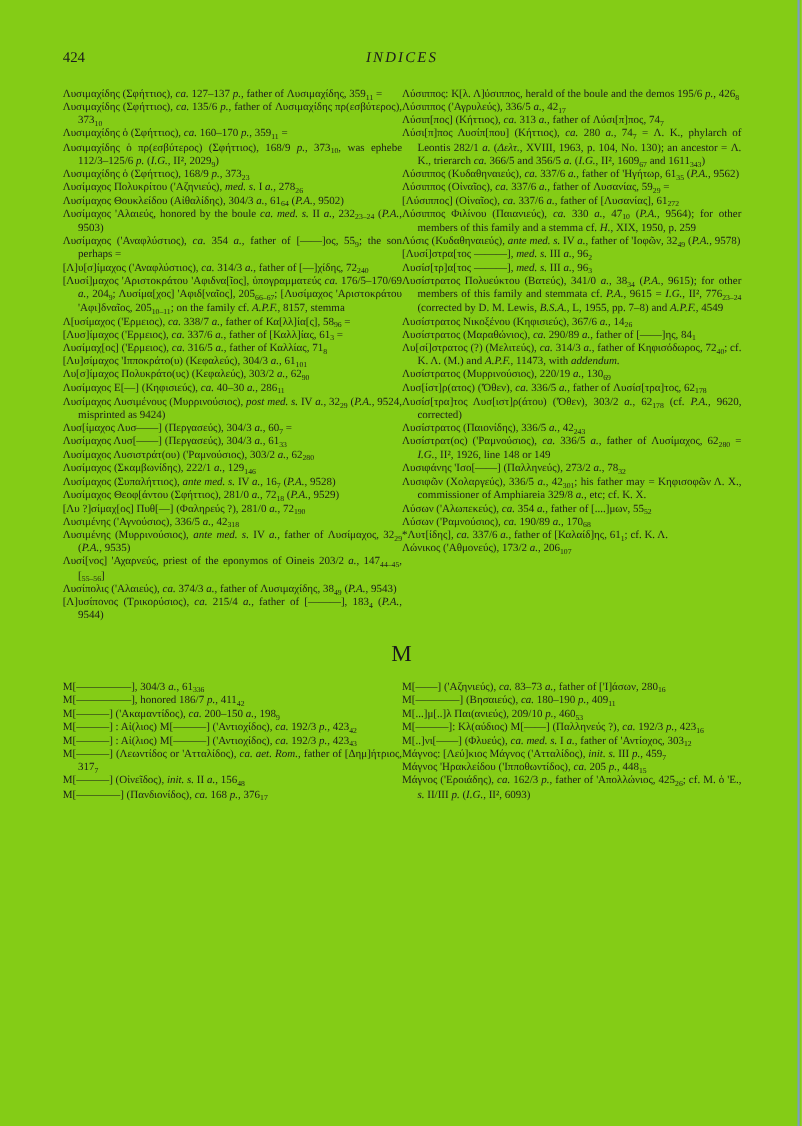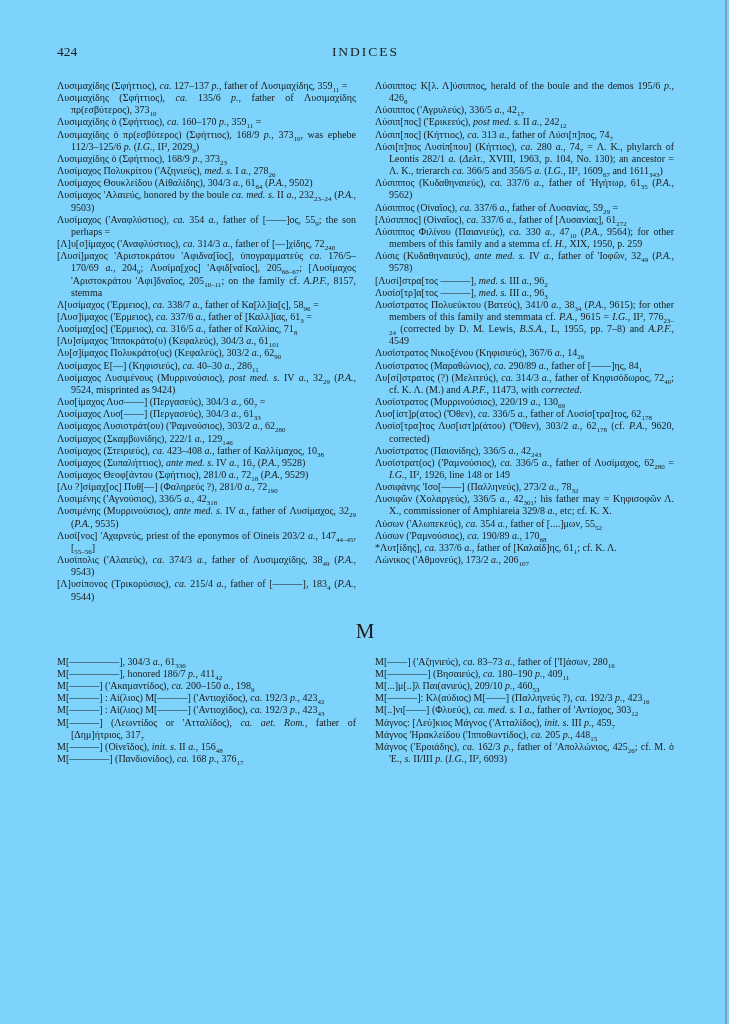--- a/index.html
+++ b/index.html
@@ -2,21 +2,21 @@
 <html><head>
 <meta charset="utf-8">
 <style>
   * { box-sizing: border-box; }
   html, body { margin: 0; padding: 0; background: #d8d5cf; }
   .page {
     position: relative;
     width: 729px;
     height: 1024px;
     margin: 0 auto;
-    background: #7dd3fc;
+    background: #84cc16;
     color: #1b1b1b;
     font-family: "Liberation Serif", "DejaVu Serif", serif;
     padding: 44px 55px 0 57px;
     overflow: hidden;
   }
   .edge-line {
     position: absolute;
     top: 0; bottom: 0; right: 2px;
     width: 2px;
     background: #7b9cc4;
@@ -25,22 +25,23 @@
     position: relative;
     height: 24px;
     margin-bottom: 12px;
     font-size: 13.5px;
   }
   .page-num { position: absolute; left: 0; top: 0; }
   .page-title {
     position: absolute; left: 0; right: 0; top: 0;
     text-align: center;
     letter-spacing: 2px;
+    font-style: italic;
   }
-  .two-col { display: flex; gap: 19px; }
+  .two-col { display: flex; }
   .col { flex: 1 1 0; min-width: 0; }
   .entry {
     margin: 0;
     font-size: 10px;
     line-height: 12.15px;
     text-align: justify;
     padding-left: 14px;
     text-indent: -14px;
   }
   .entry sub {
@@ -86,48 +87,46 @@
         <p class="entry">[Λυσ]ίμαχος ('Ερμειος), <i>ca.</i> 337/6 <i>a.</i>, father of [Καλλ]ίας, 61<sub>3</sub> =</p>
         <p class="entry">Λυσίμαχ[ος] ('Ερμειος), <i>ca.</i> 316/5 <i>a.</i>, father of Καλλίας, 71<sub>8</sub></p>
         <p class="entry">[Λυ]σίμαχος 'Ιπποκράτο(υ) (Κεφαλεύς), 304/3 <i>a.</i>, 61<sub>101</sub></p>
         <p class="entry">Λυ[σ]ίμαχος Πολυκράτο(υς) (Κεφαλεύς), 303/2 <i>a.</i>, 62<sub>90</sub></p>
         <p class="entry">Λυσίμαχος Ε[—] (Κηφισιεύς), <i>ca.</i> 40–30 <i>a.</i>, 286<sub>11</sub></p>
         <p class="entry">Λυσίμαχος Λυσιμένους (Μυρρινούσιος), <i>post med. s.</i> IV <i>a.</i>, 32<sub>29</sub> (<i>P.A.</i>, 9524, misprinted as 9424)</p>
         <p class="entry">Λυσ[ίμαχος Λυσ——] (Περγασεύς), 304/3 <i>a.</i>, 60<sub>7</sub> =</p>
         <p class="entry">Λυσίμαχος Λυσ[——] (Περγασεύς), 304/3 <i>a.</i>, 61<sub>33</sub></p>
         <p class="entry">Λυσίμαχος Λυσιστράτ(ου) ('Ραμνούσιος), 303/2 <i>a.</i>, 62<sub>280</sub></p>
         <p class="entry">Λυσίμαχος (Σκαμβωνίδης), 222/1 <i>a.</i>, 129<sub>146</sub></p>
-        <p class="entry">Λυσίμαχος (Στειριεύς), <i>ca.</i> 423–408 <i>a.</i>, father of Καλλίμαχος, 10<sub>38</sub></p>
         <p class="entry">Λυσίμαχος (Συπαλήττιος), <i>ante med. s.</i> IV <i>a.</i>, 16<sub>7</sub> (<i>P.A.</i>, 9528)</p>
         <p class="entry">Λυσίμαχος Θεοφ[άντου (Σφήττιος), 281/0 <i>a.</i>, 72<sub>18</sub> (<i>P.A.</i>, 9529)</p>
         <p class="entry">[Λυ ?]σίμαχ[ος] Πυθ[—] (Φαληρεύς ?), 281/0 <i>a.</i>, 72<sub>190</sub></p>
         <p class="entry">Λυσιμένης ('Αγνούσιος), 336/5 <i>a.</i>, 42<sub>318</sub></p>
         <p class="entry">Λυσιμένης (Μυρρινούσιος), <i>ante med. s.</i> IV <i>a.</i>, father of Λυσίμαχος, 32<sub>29</sub> (<i>P.A.</i>, 9535)</p>
         <p class="entry">Λυσί[νος] 'Αχαρνεύς, priest of the eponymos of Oineis 203/2 <i>a.</i>, 147<sub>44–45</sub>, [<sub>55–56</sub>]</p>
         <p class="entry">Λυσίπολις ('Αλαιεύς), <i>ca.</i> 374/3 <i>a.</i>, father of Λυσιμαχίδης, 38<sub>49</sub> (<i>P.A.</i>, 9543)</p>
         <p class="entry">[Λ]υσίπονος (Τρικορύσιος), <i>ca.</i> 215/4 <i>a.</i>, father of [———], 183<sub>4</sub> (<i>P.A.</i>, 9544)</p>
       </div>
     <div class="col">
 
     <p class="entry">Λύσιππος: Κ[λ. Λ]ύσιππος, herald of the boule and the demos 195/6 <i>p.</i>, 426<sub>8</sub></p>
         <p class="entry">Λύσιππος ('Αγρυλεύς), 336/5 <i>a.</i>, 42<sub>17</sub></p>
-        <p class="entry">Λύσιπ[πος] ('Ερικεεύς), <i>post med. s.</i> II <i>a.</i>, 242<sub>12</sub></p>
         <p class="entry">Λύσιπ[πος] (Κήττιος), <i>ca.</i> 313 <i>a.</i>, father of Λύσι[π]πος, 74<sub>7</sub></p>
         <p class="entry">Λύσι[π]πος Λυσίπ[που] (Κήττιος), <i>ca.</i> 280 <i>a.</i>, 74<sub>7</sub> = Λ. Κ., phylarch of Leontis 282/1 <i>a.</i> (<i>Δελτ.</i>, XVIII, 1963, p. 104, No. 130); an ancestor = Λ. Κ., trierarch <i>ca.</i> 366/5 and 356/5 <i>a.</i> (<i>I.G.</i>, II², 1609<sub>67</sub> and 1611<sub>343</sub>)</p>
         <p class="entry">Λύσιππος (Κυδαθηναιεύς), <i>ca.</i> 337/6 <i>a.</i>, father of 'Ηγήτωρ, 61<sub>35</sub> (<i>P.A.</i>, 9562)</p>
         <p class="entry">Λύσιππος (Οἰναῖος), <i>ca.</i> 337/6 <i>a.</i>, father of Λυσανίας, 59<sub>29</sub> =</p>
         <p class="entry">[Λύσιππος] (Οἰναῖος), <i>ca.</i> 337/6 <i>a.</i>, father of [Λυσανίας], 61<sub>272</sub></p>
         <p class="entry">Λύσιππος Φιλίνου (Παιανιεύς), <i>ca.</i> 330 <i>a.</i>, 47<sub>10</sub> (<i>P.A.</i>, 9564); for other members of this family and a stemma cf. <i>H.</i>, XIX, 1950, p. 259</p>
         <p class="entry">Λύσις (Κυδαθηναιεύς), <i>ante med. s.</i> IV <i>a.</i>, father of 'Ιοφῶν, 32<sub>49</sub> (<i>P.A.</i>, 9578)</p>
         <p class="entry">[Λυσί]στρα[τος ———], <i>med. s.</i> III <i>a.</i>, 96<sub>2</sub></p>
         <p class="entry">Λυσίσ[τρ]α[τος ———], <i>med. s.</i> III <i>a.</i>, 96<sub>3</sub></p>
         <p class="entry">Λυσίστρατος Πολυεύκτου (Βατεύς), 341/0 <i>a.</i>, 38<sub>34</sub> (<i>P.A.</i>, 9615); for other members of this family and stemmata cf. <i>P.A.</i>, 9615 = <i>I.G.</i>, II², 776<sub>23–24</sub> (corrected by D. M. Lewis, <i>B.S.A.</i>, L, 1955, pp. 7–8) and <i>A.P.F.</i>, 4549</p>
         <p class="entry">Λυσίστρατος Νικοξένου (Κηφισιεύς), 367/6 <i>a.</i>, 14<sub>26</sub></p>
         <p class="entry">Λυσίστρατος (Μαραθώνιος), <i>ca.</i> 290/89 <i>a.</i>, father of [——]ης, 84<sub>1</sub></p>
-        <p class="entry">Λυ[σί]στρατος (?) (Μελιτεύς), <i>ca.</i> 314/3 <i>a.</i>, father of Κηφισόδωρος, 72<sub>40</sub>; cf. Κ. Λ. (Μ.) and <i>A.P.F.</i>, 11473, with <i>corrected</i>.</p>
+        <p class="entry">Λυ[σί]στρατος (?) (Μελιτεύς), <i>ca.</i> 314/3 <i>a.</i>, father of Κηφισόδωρος, 72<sub>40</sub>; cf. Κ. Λ. (Μ.) and <i>A.P.F.</i>, 11473, with <i>addendum</i>.</p>
         <p class="entry">Λυσίστρατος (Μυρρινούσιος), 220/19 <i>a.</i>, 130<sub>69</sub></p>
         <p class="entry">Λυσ[ίστ]ρ(ατος) ('Όθεν), <i>ca.</i> 336/5 <i>a.</i>, father of Λυσίσ[τρα]τος, 62<sub>178</sub></p>
         <p class="entry">Λυσίσ[τρα]τος Λυσ[ιστ]ρ(άτου) ('Όθεν), 303/2 <i>a.</i>, 62<sub>178</sub> (cf. <i>P.A.</i>, 9620, corrected)</p>
         <p class="entry">Λυσίστρατος (Παιονίδης), 336/5 <i>a.</i>, 42<sub>243</sub></p>
         <p class="entry">Λυσίστρατ(ος) ('Ραμνούσιος), <i>ca.</i> 336/5 <i>a.</i>, father of Λυσίμαχος, 62<sub>280</sub> = <i>I.G.</i>, II², 1926, line 148 or 149</p>
         <p class="entry">Λυσιφάνης 'Ισο[——] (Παλληνεύς), 273/2 <i>a.</i>, 78<sub>32</sub></p>
         <p class="entry">Λυσιφῶν (Χολαργεύς), 336/5 <i>a.</i>, 42<sub>301</sub>; his father may = Κηφισοφῶν Λ. Χ., commissioner of Amphiareia 329/8 <i>a.</i>, etc; cf. Κ. Χ.</p>
         <p class="entry">Λύσων ('Αλωπεκεύς), <i>ca.</i> 354 <i>a.</i>, father of [....]μων, 55<sub>52</sub></p>
         <p class="entry">Λύσων ('Ραμνούσιος), <i>ca.</i> 190/89 <i>a.</i>, 170<sub>68</sub></p>
         <p class="entry">*Λυτ[ίδης], <i>ca.</i> 337/6 <i>a.</i>, father of [Καλαίδ]ης, 61<sub>1</sub>; cf. Κ. Λ.</p>

